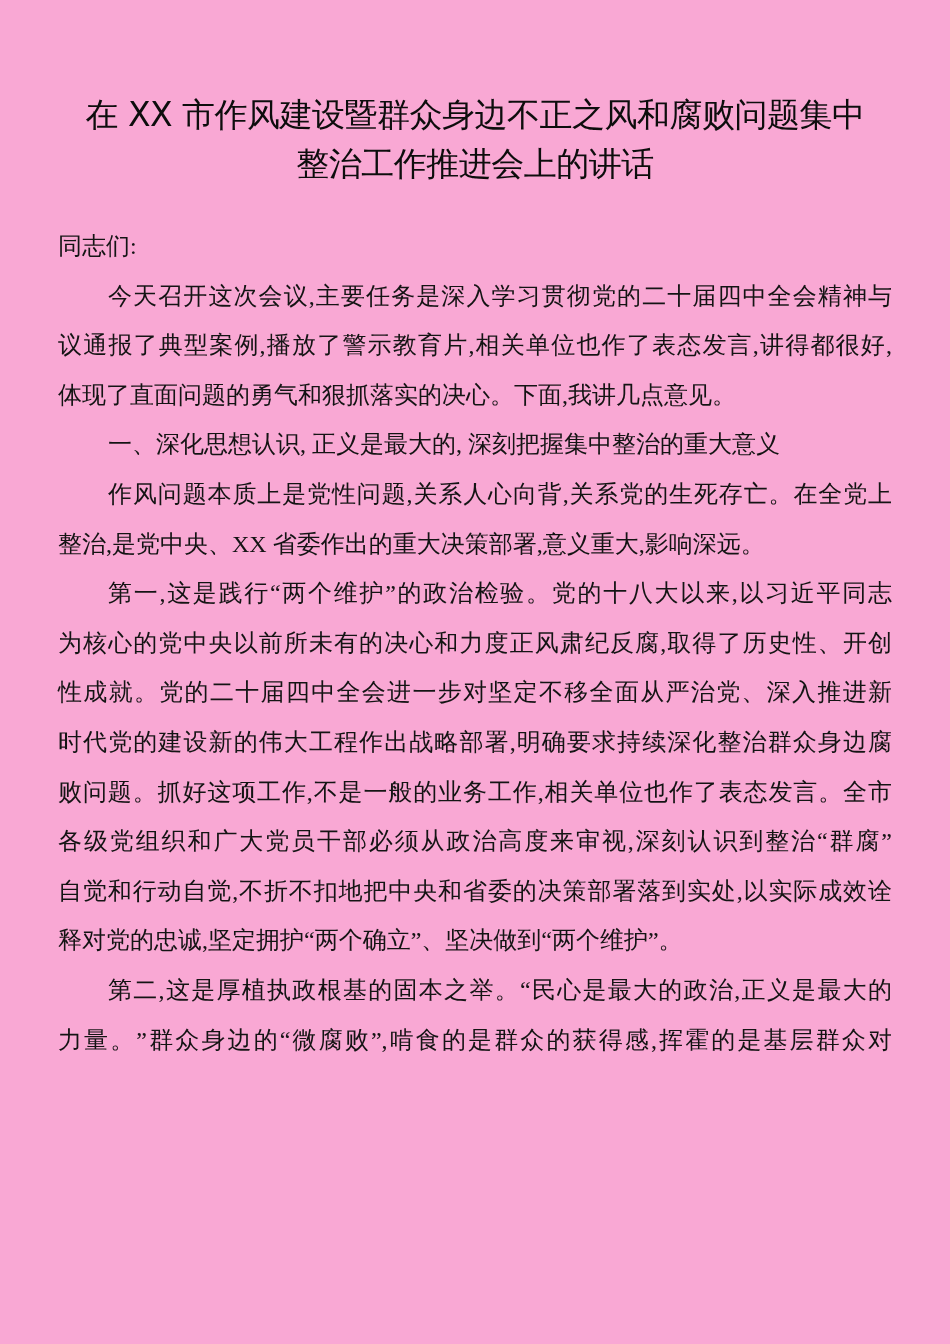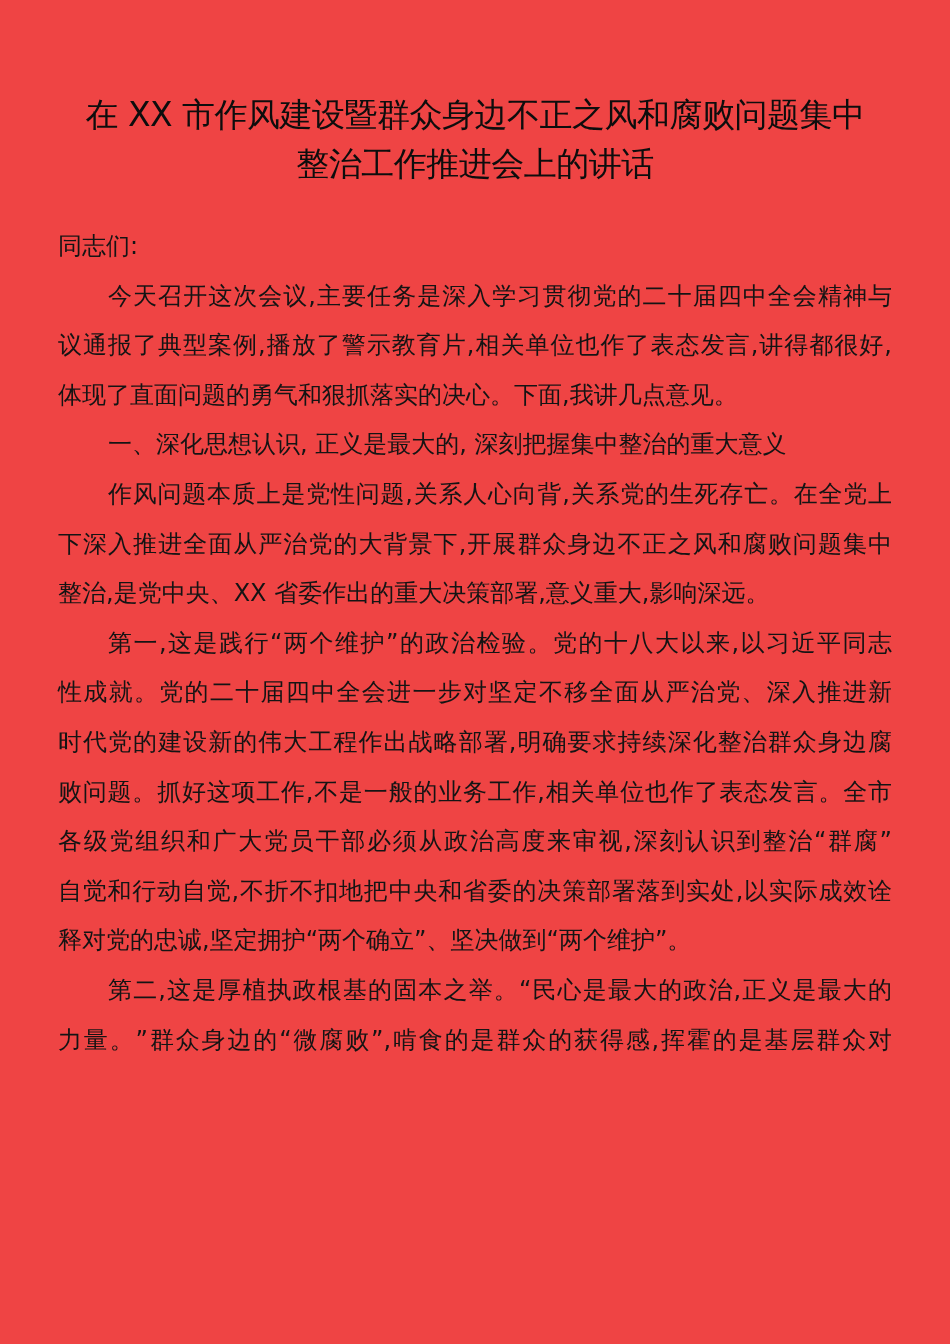--- a/index.html
+++ b/index.html
@@ -14,21 +14,21 @@
       overflow: hidden;
       font-family: "DejaVu Sans", "Liberation Sans", sans-serif;
       color: #111111;
     }
     .page {
       position: absolute;
       left: 0;
       top: 0;
       width: 950px;
       height: 1344px;
-      background: #ef4444;
+      background: #f9a8d4;
     }
     .title {
       position: absolute;
       left: 40px;
       width: 870px;
       top: 68px;
       text-align: center;
       font-size: 33px;
       line-height: 49px;
       letter-spacing: -0.5px;
@@ -48,20 +48,21 @@
     .line {
       display: block;
       height: 49.6px;
       line-height: 49.6px;
       font-size: 24px;
       white-space: nowrap;
       text-align: justify;
       text-align-last: justify;
       letter-spacing: 0px;
       color: #141414;
+      font-family: Liberation Serif, serif;
     }
     .line.last {
       text-align-last: left;
     }
     .line.indent {
       padding-left: 50px;
     }
     .line.salutation {
       text-align-last: left;
     }
@@ -86,26 +87,26 @@
       <span class="line">议通报了典型案例,播放了警示教育片,相关单位也作了表态发言,讲得都很好,</span>
       <span class="line last">体现了直面问题的勇气和狠抓落实的决心。下面,我讲几点意见。</span>
     </div>
 
     <div>
       <span class="line indent heading">一、深化思想认识, 正义是最大的, 深刻把握集中整治的重大意义</span>
     </div>
 
     <div>
       <span class="line indent">作风问题本质上是党性问题,关系人心向背,关系党的生死存亡。在全党上</span>
-      <span class="line">下深入推进全面从严治党的大背景下,开展群众身边不正之风和腐败问题集中</span>
       <span class="line last">整治,是党中央、XX 省委作出的重大决策部署,意义重大,影响深远。</span>
     </div>
 
     <div>
       <span class="line indent">第一,这是践行“两个维护”的政治检验。党的十八大以来,以习近平同志</span>
+      <span class="line">为核心的党中央以前所未有的决心和力度正风肃纪反腐,取得了历史性、开创</span>
       <span class="line">性成就。党的二十届四中全会进一步对坚定不移全面从严治党、深入推进新</span>
       <span class="line">时代党的建设新的伟大工程作出战略部署,明确要求持续深化整治群众身边腐</span>
       <span class="line">败问题。抓好这项工作,不是一般的业务工作,相关单位也作了表态发言。全市</span>
       <span class="line">各级党组织和广大党员干部必须从政治高度来审视,深刻认识到整治“群腐”</span>
       <span class="line">自觉和行动自觉,不折不扣地把中央和省委的决策部署落到实处,以实际成效诠</span>
       <span class="line last">释对党的忠诚,坚定拥护“两个确立”、坚决做到“两个维护”。</span>
     </div>
 
     <div>
       <span class="line indent">第二,这是厚植执政根基的固本之举。“民心是最大的政治,正义是最大的</span>

